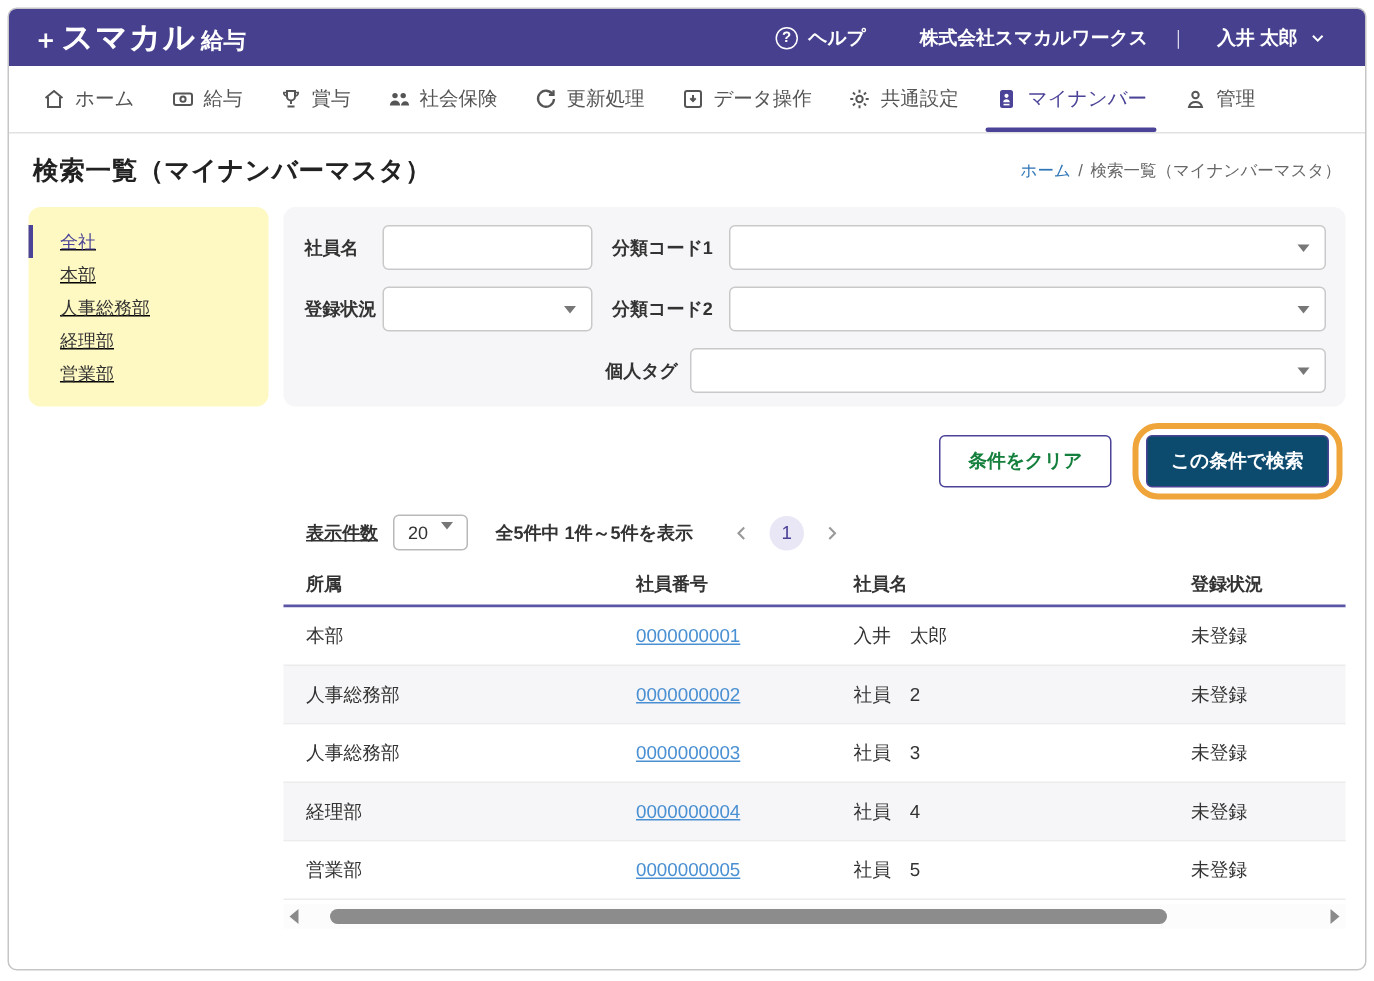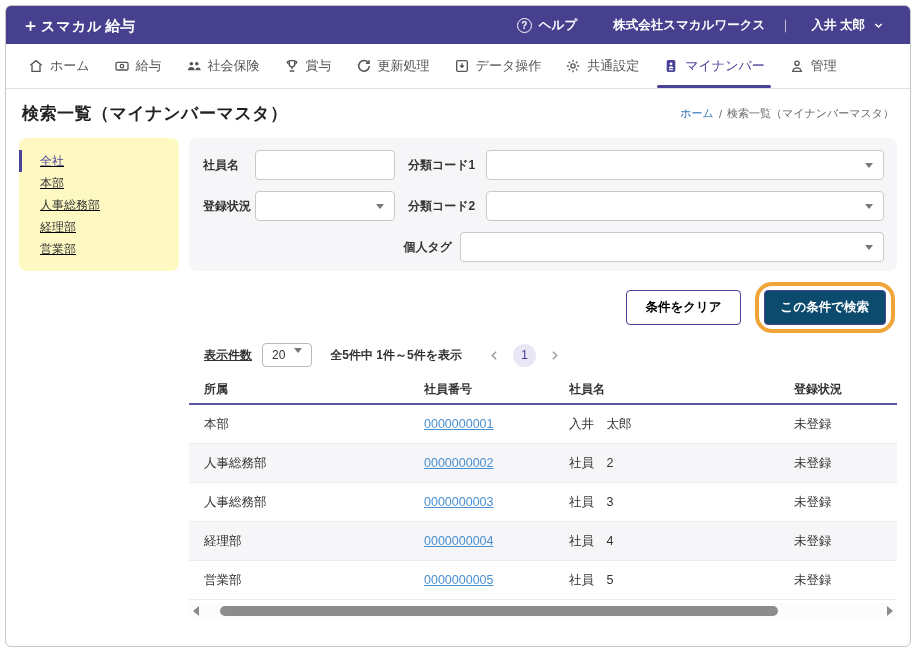--- a/index.html
+++ b/index.html
@@ -6,21 +6,21 @@
   html,body { margin:0; padding:0; width:916px; height:654px; background:#fff;
               font-family:"Liberation Sans","DejaVu Sans",sans-serif; overflow:hidden; }
   .frame { position:relative; margin:5px; height:642px; border:1px solid #C6C6C6;
            border-radius:6px; overflow:hidden; background:#fff; }
 
   
   .topbar { height:38px; background:#46408E; display:flex; align-items:center;
             justify-content:space-between; padding:0 20px 0 16px; }
   .logo { display:flex; align-items:baseline; color:#fff; cursor:pointer; }
   .logo-plus { font-size:17px; font-weight:bold; margin-right:2px; }
-  .logo-brand { font-size:14px; font-weight:bold; letter-spacing:1px; }
+  .logo-brand { font-size:21px; font-weight:bold; letter-spacing:1px; }
   .logo-product { font-size:15px; font-weight:bold; margin-left:3px; }
   .topbar-right { display:flex; align-items:center; gap:36px; color:#fff; }
   .help { display:flex; align-items:center; gap:7px; font-size:12.5px; font-weight:bold; cursor:pointer; }
   .help-icon { width:15px; height:15px; border:1.5px solid #fff; border-radius:50%;
                display:flex; align-items:center; justify-content:center;
                font-size:10px; font-weight:bold; }
   .account { display:flex; align-items:center; gap:14px; font-size:12.5px; font-weight:bold; }
   .acct-sep { font-weight:normal; opacity:.85; }
   .user { display:flex; align-items:center; gap:8px; background:none; border:none;
           color:#fff; font:inherit; cursor:pointer; }
@@ -65,21 +65,21 @@
               display:flex; align-items:center; justify-content:flex-end;
               padding:0 10px; cursor:pointer; }
   .sel-small { width:140px; }
   .sel-wide { flex:1; margin-left:8px; margin-right:13px; }
   .caret { width:0; height:0; border-left:4px solid transparent; border-right:4px solid transparent;
            border-top:5px solid #777; }
 
   
   .btn-row { display:flex; justify-content:flex-end; align-items:center; margin-top:14px;
              padding-right:2px; height:44px; }
-  .btn-outline { padding:8px 18px; background:#fff; border:1px solid #4B4397; color:#000000;
+  .btn-outline { padding:8px 18px; background:#fff; border:1px solid #4B4397; color:#15803d;
                  border-radius:4px; font-size:12.5px; font-weight:bold; cursor:pointer; font-family:inherit; }
   .ring { margin-left:14px; border:4px solid #F0A53A; border-radius:17px; padding:4px 5px; }
   .btn-primary { padding:8px 16px; background:#0c4a6e; border:1px solid #4A4294; color:#fff;
                  border-radius:4px; font-size:12.5px; font-weight:bold; cursor:pointer; font-family:inherit; }
 
   
   .toolbar { display:flex; align-items:center; margin-top:12px; padding-left:15px;
              font-size:12px; color:#333; height:28px; }
   .tb-label { font-weight:bold;text-decoration:underline; }
   .pp-select { display:flex; align-items:flex-start; gap:9px; border:1px solid #B9B9B9;
@@ -159,37 +159,37 @@
         <span class="nav-icon">
           <svg viewBox="0 0 24 24" fill="none" stroke="currentColor" stroke-width="2">
             <rect x="3" y="6.5" width="18" height="11.5" rx="2"></rect>
             <circle cx="12" cy="12.2" r="2.6"></circle>
           </svg>
         </span>
         <span class="nav-label">給与</span>
       </div>
       <div class="nav-item">
         <span class="nav-icon">
+          <svg viewBox="0 0 24 24" fill="none" stroke="currentColor" stroke-width="2">
+            <path d="M8 4h8v5.5a4 4 0 0 1-8 0z"></path>
+            <path d="M8 5.5H4.8A3.2 3.2 0 0 0 8 9M16 5.5h3.2A3.2 3.2 0 0 1 16 9" stroke-width="1.7"></path>
+            <path d="M12 13.5v3.5M8.5 19.5h7"></path>
+          </svg>
+        </span>
+        <span class="nav-label">賞与</span>
+      </div>
+      <div class="nav-item">
+        <span class="nav-icon">
           <svg viewBox="0 0 24 24" fill="currentColor">
             <circle cx="8" cy="8.6" r="2.7"></circle>
             <circle cx="16.2" cy="8.6" r="2.7"></circle>
             <path d="M2.8 18.4c.3-3 2.5-4.8 5.2-4.8s4.9 1.8 5.2 4.8zM13.9 18.4c.4-2.5 2-4.2 4.4-4.2 2.2 0 3.6 1.6 3.9 4.2z"></path>
           </svg>
         </span>
         <span class="nav-label">社会保険</span>
-      </div>
-      <div class="nav-item">
-        <span class="nav-icon">
-          <svg viewBox="0 0 24 24" fill="none" stroke="currentColor" stroke-width="2">
-            <path d="M8 4h8v5.5a4 4 0 0 1-8 0z"></path>
-            <path d="M8 5.5H4.8A3.2 3.2 0 0 0 8 9M16 5.5h3.2A3.2 3.2 0 0 1 16 9" stroke-width="1.7"></path>
-            <path d="M12 13.5v3.5M8.5 19.5h7"></path>
-          </svg>
-        </span>
-        <span class="nav-label">賞与</span>
       </div>
       <div class="nav-item">
         <span class="nav-icon">
           <svg viewBox="0 0 24 24" fill="none" stroke="currentColor" stroke-width="2.3">
             <path d="M18.8 7.5A8 8 0 1 0 20 12"></path>
             <path d="M19.5 3.2v4.6h-4.6"></path>
           </svg>
         </span>
         <span class="nav-label">更新処理</span>
       </div>

